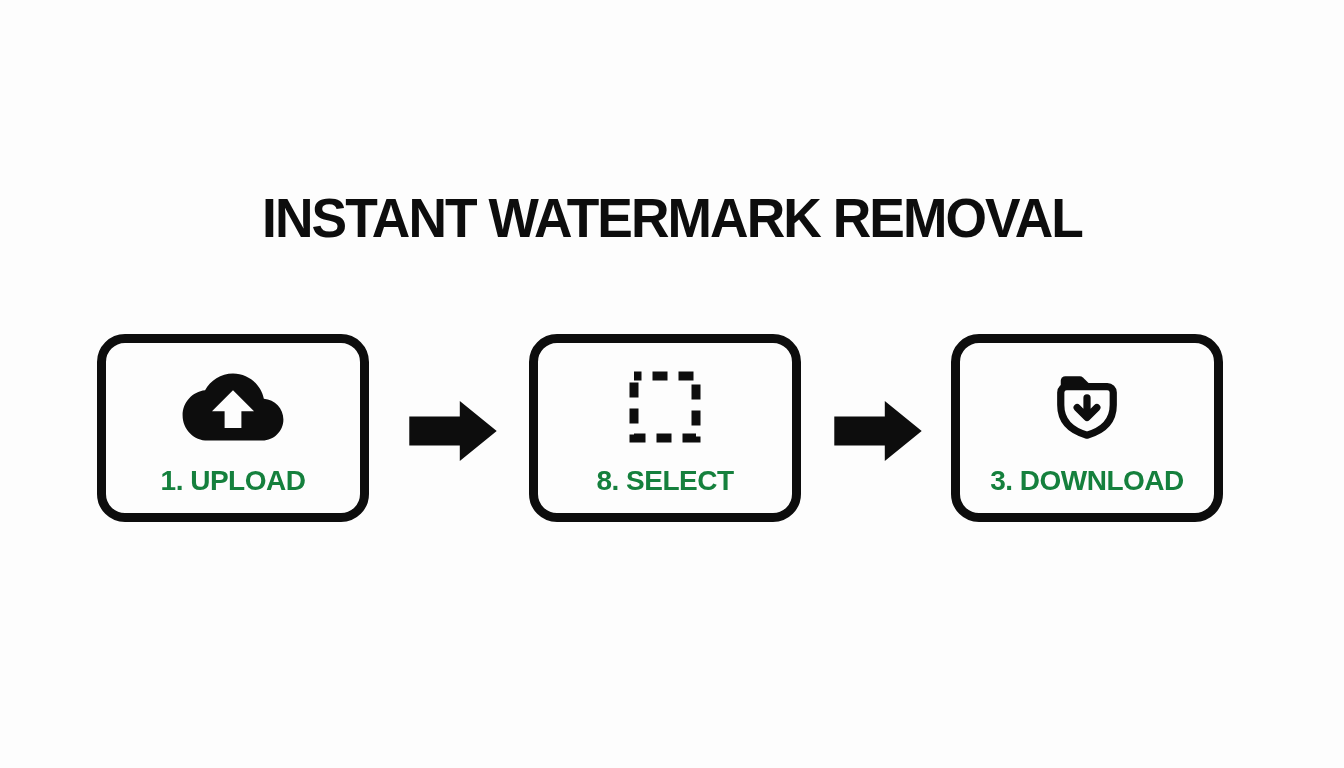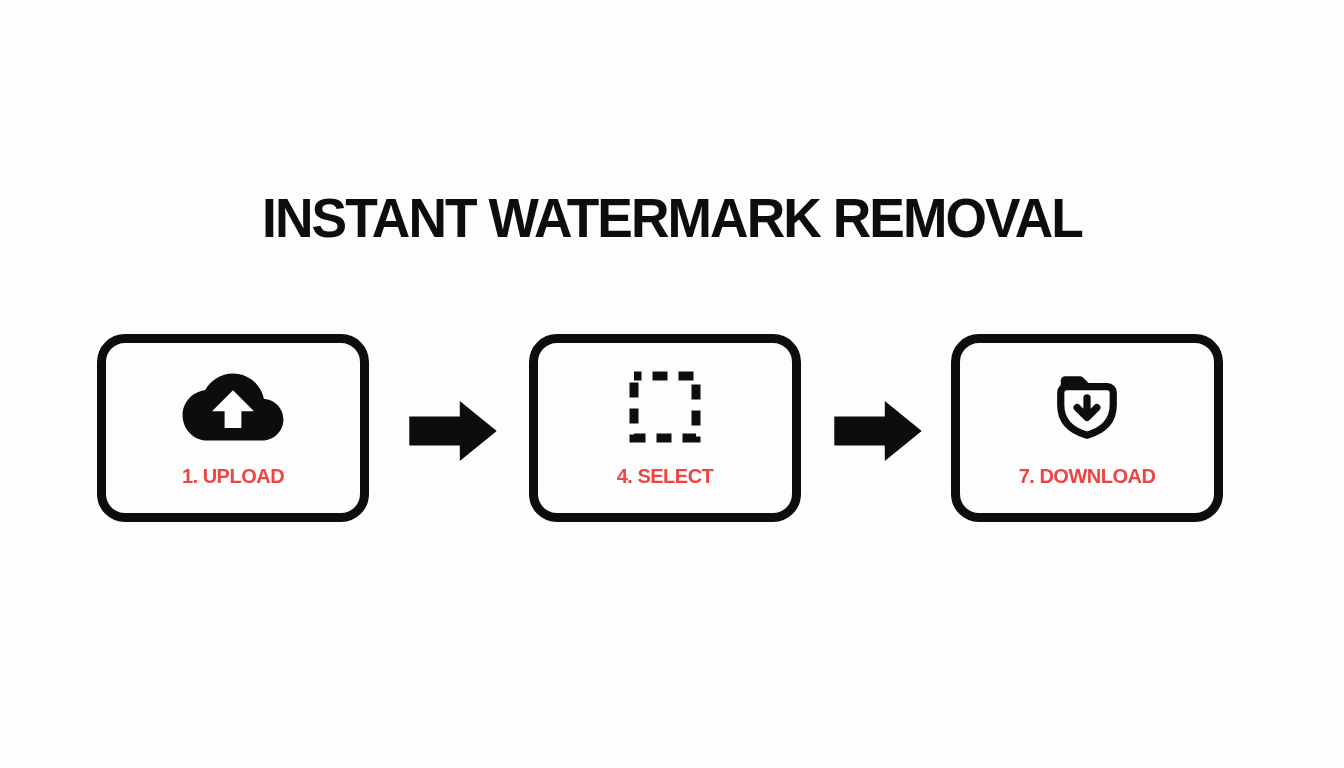--- a/index.html
+++ b/index.html
@@ -27,22 +27,22 @@
     padding-top:20px;
   }
   .step-box.b1{left:97px;}
   .step-box.b2{left:529px;}
   .step-box.b3{left:951px;}
   .icon-wrap{
     height:88px;display:flex;align-items:center;justify-content:center;
   }
   .step-label{
     margin-top:14px;
-    font-size:20px;font-weight:bold;letter-spacing:-0.5px;
-    color:#ef4444;white-space:nowrap;text-align:right;
+    font-size:28px;font-weight:bold;letter-spacing:-0.5px;
+    color:#15803d;white-space:nowrap;text-align:right;
   }
   .flow-arrow{
     position:absolute;top:377px;width:90px;height:68px;
   }
   .flow-arrow.a1{left:408px;}
   .flow-arrow.a2{left:833px;}
   svg{display:block;}
 </style>
 </head>
 <body>
@@ -63,34 +63,34 @@
   <svg class="flow-arrow a1" viewBox="0 0 90 70" aria-hidden="true">
     <polygon fill="#0d0d0d" points="0,20 52,20 52,4 90,35 52,66 52,50 0,50"></polygon>
   </svg>
 
   <div class="step-box b2">
     <div class="icon-wrap">
       <svg width="80" height="80" viewBox="0 0 80 80" aria-hidden="true">
         <rect x="9" y="9" width="62" height="62" fill="none" stroke="#0d0d0d" stroke-width="9" stroke-dasharray="15 11" stroke-dashoffset="7.5"></rect>
       </svg>
     </div>
-    <div class="step-label">4. SELECT</div>
+    <div class="step-label">8. SELECT</div>
   </div>
 
   <svg class="flow-arrow a2" viewBox="0 0 90 70" aria-hidden="true">
     <polygon fill="#0d0d0d" points="0,20 52,20 52,4 90,35 52,66 52,50 0,50"></polygon>
   </svg>
 
   <div class="step-box b3">
     <div class="icon-wrap">
       <svg width="84" height="84" viewBox="0 0 64 64" aria-hidden="true">
 
         <path fill="#0d0d0d" d="M12 17 v-5 a3.5 3.5 0 0 1 3.5 -3.5 h11 a3.5 3.5 0 0 1 2.4 1 l7.6 7.5 z"></path>
 
         <path fill="none" stroke="#0d0d0d" stroke-width="5.5" stroke-linejoin="round" d="M12 21 a4.5 4.5 0 0 1 4.5 -4.5 h31 a4.5 4.5 0 0 1 4.5 4.5 v9.5 c0 13.5 -9.5 20 -20 23 c-10.5 -3 -20 -9.5 -20 -23 z"></path>
 
         <path fill="none" stroke="#0d0d0d" stroke-width="5.5" stroke-linecap="round" stroke-linejoin="round" d="M32 25 v14 M24.5 32.5 L32 40 l7.5 -7.5"></path>
       </svg>
     </div>
-    <div class="step-label">7. DOWNLOAD</div>
+    <div class="step-label">3. DOWNLOAD</div>
   </div>
 
 </div>
 
 </body></html>

